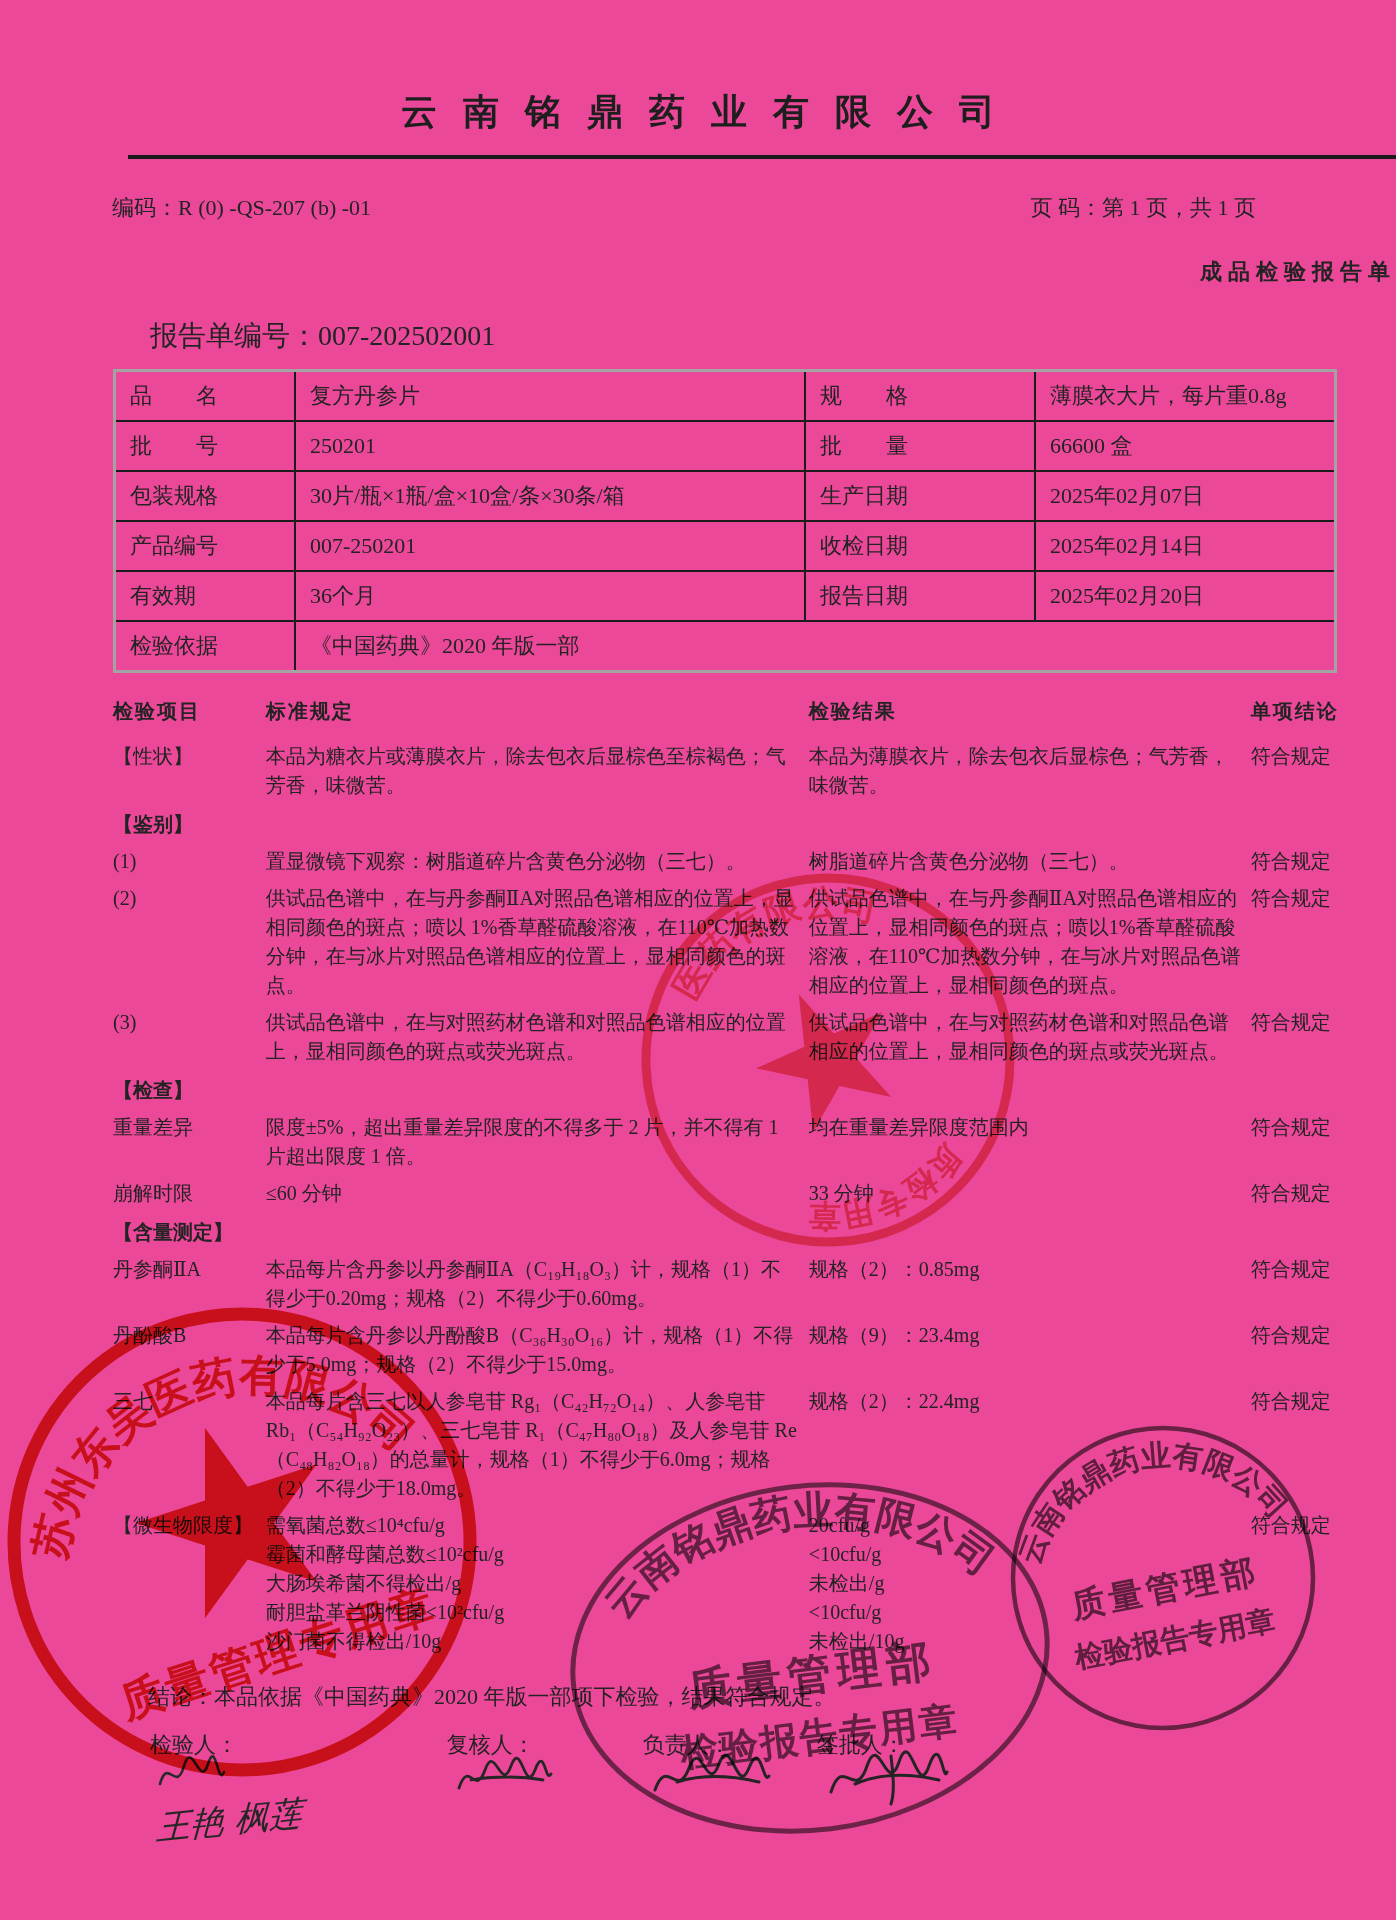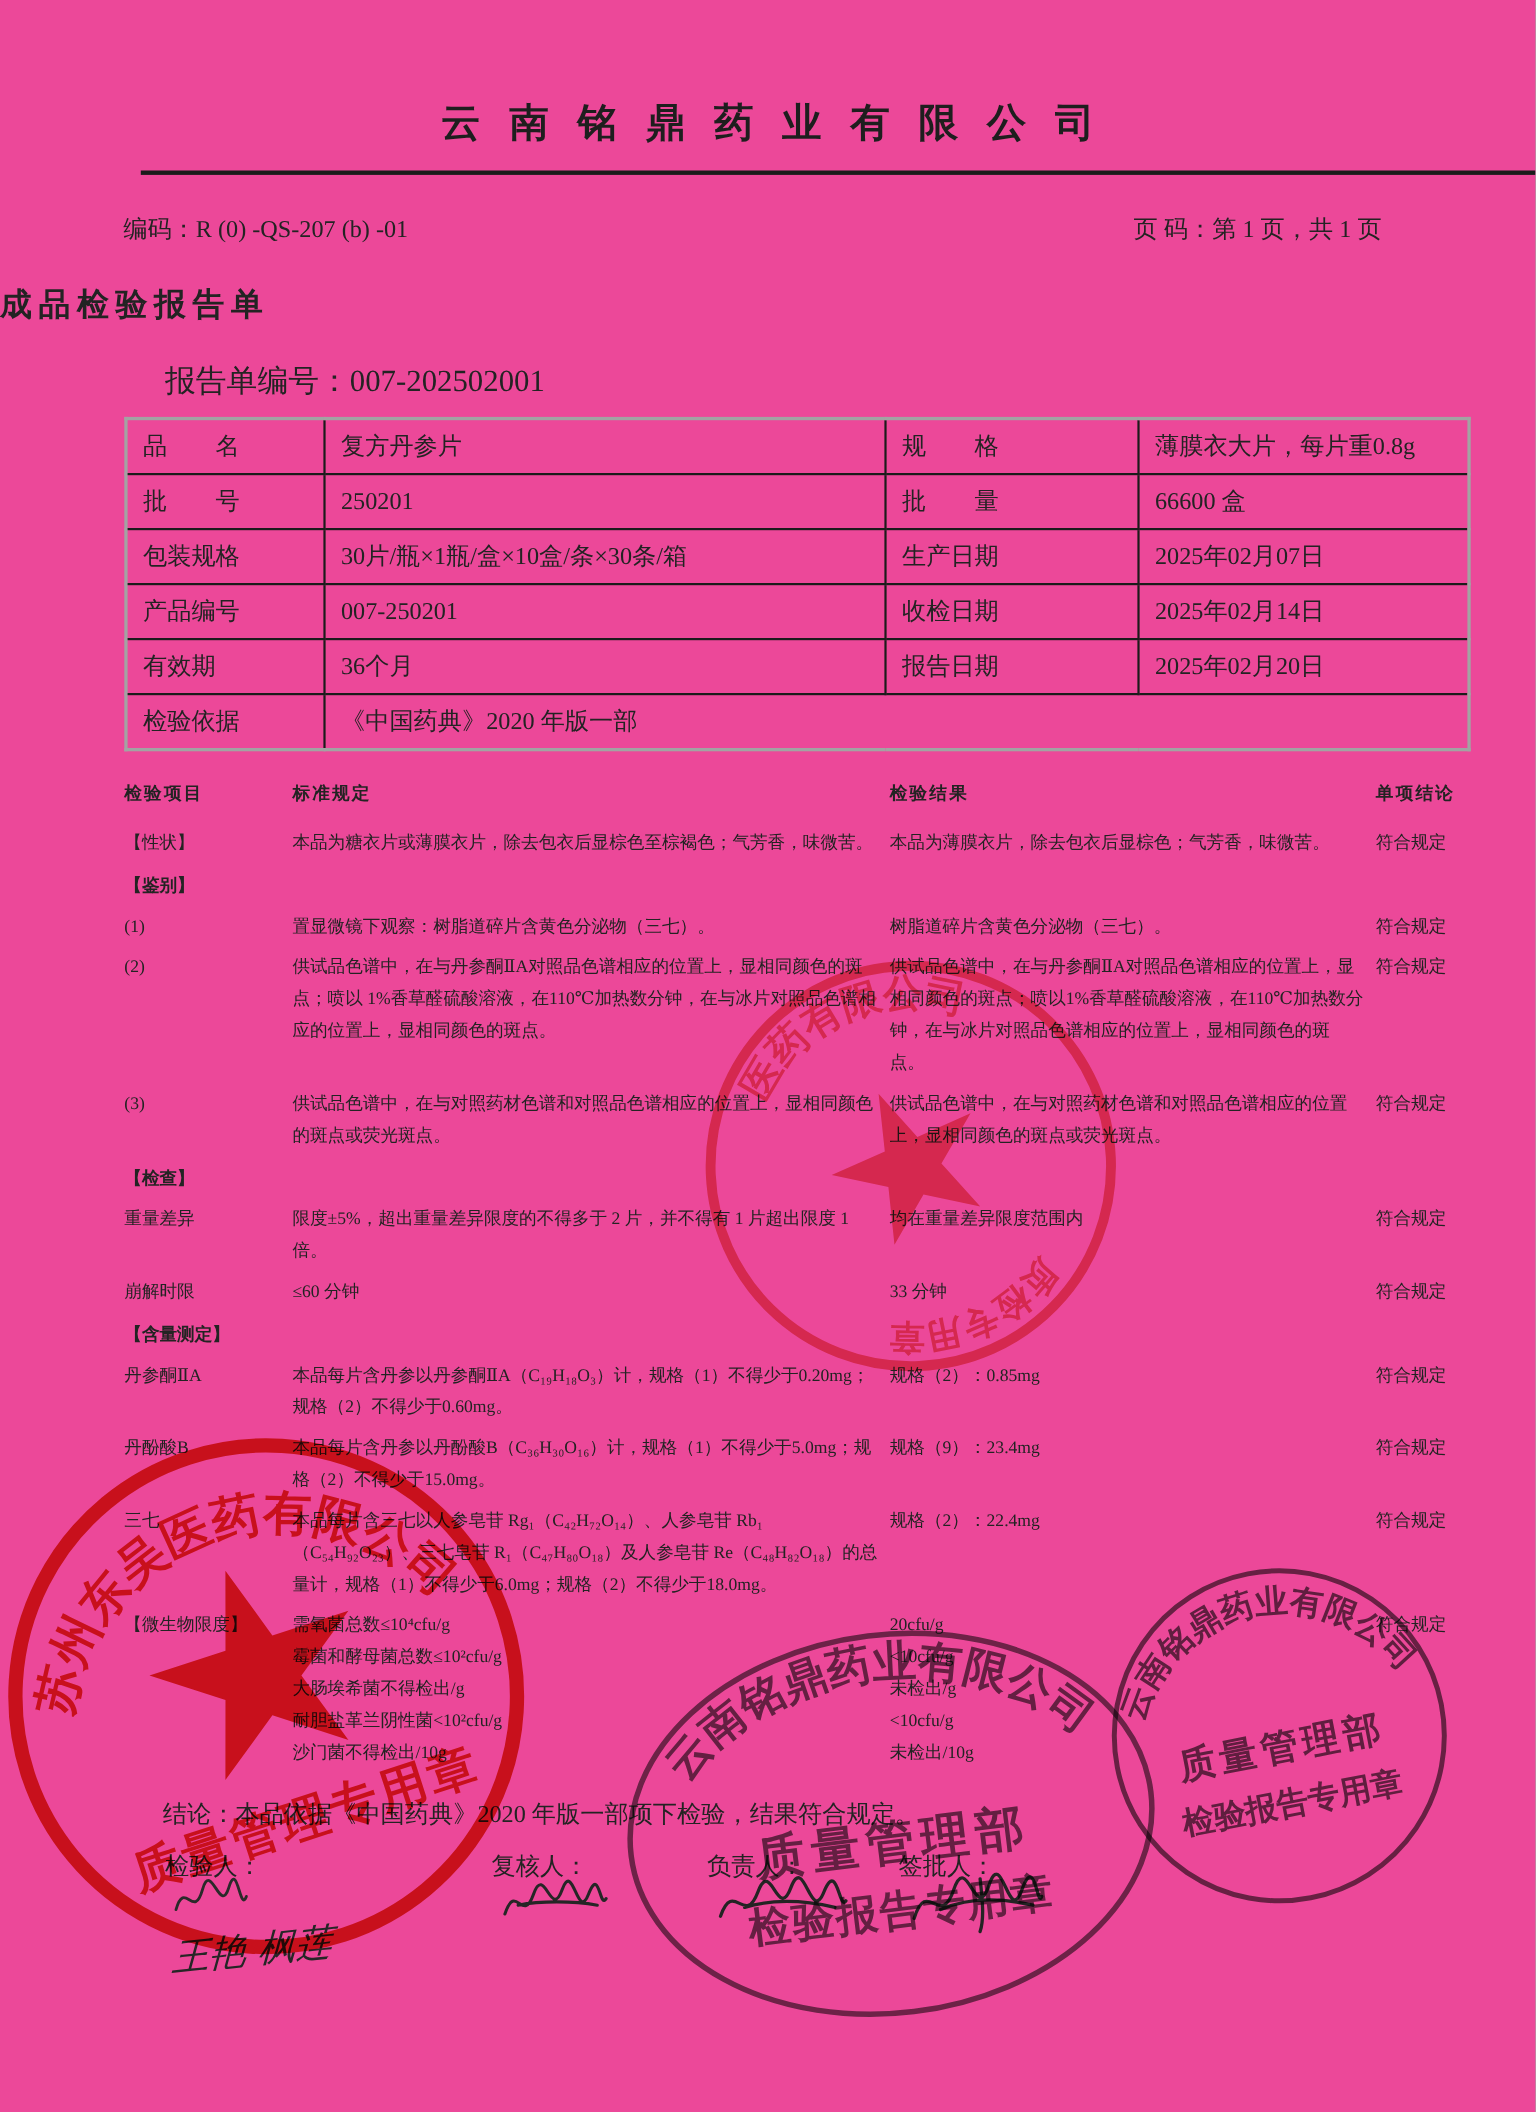--- a/index.html
+++ b/index.html
@@ -14,41 +14,41 @@
     padding-top:88px;text-align:center;
     font-size:36px;font-weight:bold;letter-spacing:26px;text-indent:26px;
     color:#1e1e1e;
   }
   .head-rule{height:4px;background:#1b1b1b;margin:18px 0 0 128px;}
   .meta-row{
     display:flex;justify-content:space-between;
     margin:34px 140px 0 112px;font-size:22px;
   }
   .doc-title{
-    text-align:left;margin-top:34px;
-    font-size:29px;font-weight:bold;letter-spacing:6px;
+    text-align:right;margin-top:34px;
+    font-size:22px;font-weight:bold;letter-spacing:6px;
   }
   .report-no{margin:30px 0 0 150px;font-size:28px;}
 
   
   table.info{
     border-collapse:collapse;margin:14px 0 0 113px;
     width:1170px;table-layout:fixed;
     border:3px solid #a3a3a3;font-size:22px;
   }
   table.info td{
     border:2px solid #1b1b1b;padding:9px 14px;height:30px;
     white-space:nowrap;overflow:hidden;
   }
   td.w1{width:150px;} td.w2{width:480px;} td.w3{width:200px;} td.w4{width:270px;}
 
   
   table.inspect{
     border-collapse:collapse;margin:24px 0 0 113px;width:1272px;
-    table-layout:fixed;font-size:16px;
+    table-layout:fixed;font-size:20px;
   }
   table.inspect td{
     vertical-align:top;line-height:29px;padding:0 10px 0 0;
   }
   td.c-item{width:138px;}
   td.c-std{width:516px;}
   td.c-res{width:418px;}
   td.c-con{width:120px;padding-right:0;}
   tr.hdr td{font-weight:bold;letter-spacing:2px;padding-bottom:8px;}
   tr.sect td{padding-top:10px;font-weight:bold;}

